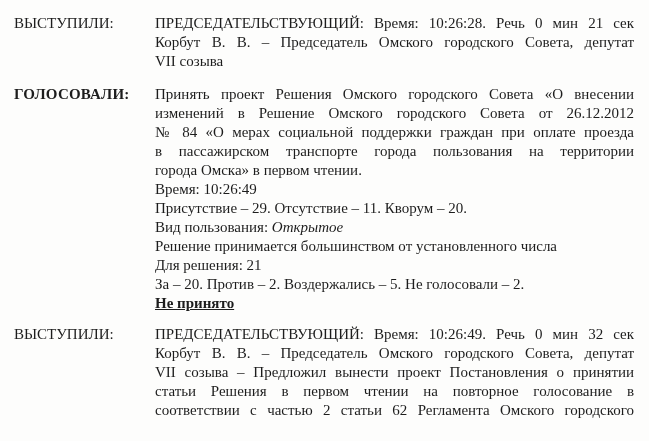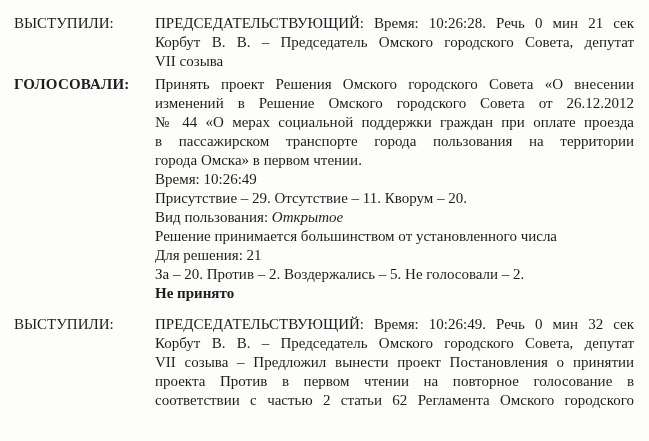--- a/index.html
+++ b/index.html
@@ -11,27 +11,27 @@
   .doc {
     box-sizing: border-box;
     width: 649px; height: 441px;
     padding: 14px 15px 0 14px;
     font-family: "Liberation Serif", "DejaVu Serif", serif;
     font-size: 15px;
     line-height: 19px;
     color: #1d1d1d;
   }
   .entry { display: flex; align-items: flex-start; }
-  .entry-voting   { margin-top: 4px; }
+  .entry-voting   { margin-top: 14px; }
   .entry-speak-2  { margin-top: 12px; }
   .label-col { flex: 0 0 141px; }
   .body-col  { flex: 0 0 479px; max-width: 479px; }
   .line { min-height: 19px; }
   .j { text-align: justify; text-align-last: justify; }
-  .b { font-weight: bold; }
+  .b { font-weight: bold; text-decoration: underline; }
   .it { font-style: italic; }
   .label-bold { font-weight: bold; letter-spacing: 0.2px; }
 </style>
 </head>
 <body>
 
 <div class="doc">
 
   <section class="entry">
     <div class="label-col">
@@ -44,39 +44,39 @@
     </div>
   </section>
 
   <section class="entry entry-voting">
     <div class="label-col">
       <div class="line label-bold">ГОЛОСОВАЛИ:</div>
     </div>
     <div class="body-col">
       <div class="line j">Принять проект Решения Омского городского Совета «О внесении</div>
       <div class="line j">изменений в Решение Омского городского Совета от 26.12.2012</div>
-      <div class="line j">№ 44 «О мерах социальной поддержки граждан при оплате проезда</div>
+      <div class="line j">№ 84 «О мерах социальной поддержки граждан при оплате проезда</div>
       <div class="line j">в пассажирском транспорте города пользования на территории</div>
       <div class="line">города Омска» в первом чтении.</div>
       <div class="line">Время: 10:26:49</div>
       <div class="line">Присутствие – 29. Отсутствие – 11. Кворум – 20.</div>
       <div class="line"><span>Вид пользования: </span><span class="it">Открытое</span></div>
       <div class="line">Решение принимается большинством от установленного числа</div>
       <div class="line">Для решения: 21</div>
       <div class="line">За – 20. Против – 2. Воздержались – 5. Не голосовали – 2.</div>
       <div class="line b">Не принято</div>
     </div>
   </section>
 
   <section class="entry entry-speak-2">
     <div class="label-col">
       <div class="line">ВЫСТУПИЛИ:</div>
     </div>
     <div class="body-col">
       <div class="line j">ПРЕДСЕДАТЕЛЬСТВУЮЩИЙ: Время: 10:26:49. Речь 0 мин 32 сек</div>
       <div class="line j">Корбут В. В. – Председатель Омского городского Совета, депутат</div>
       <div class="line j">VII созыва – Предложил вынести проект Постановления о принятии</div>
-      <div class="line j">проекта Против в первом чтении на повторное голосование в</div>
+      <div class="line j">статьи Решения в первом чтении на повторное голосование в</div>
       <div class="line j">соответствии с частью 2 статьи 62 Регламента Омского городского</div>
     </div>
   </section>
 
 </div>
 
 </body></html>

